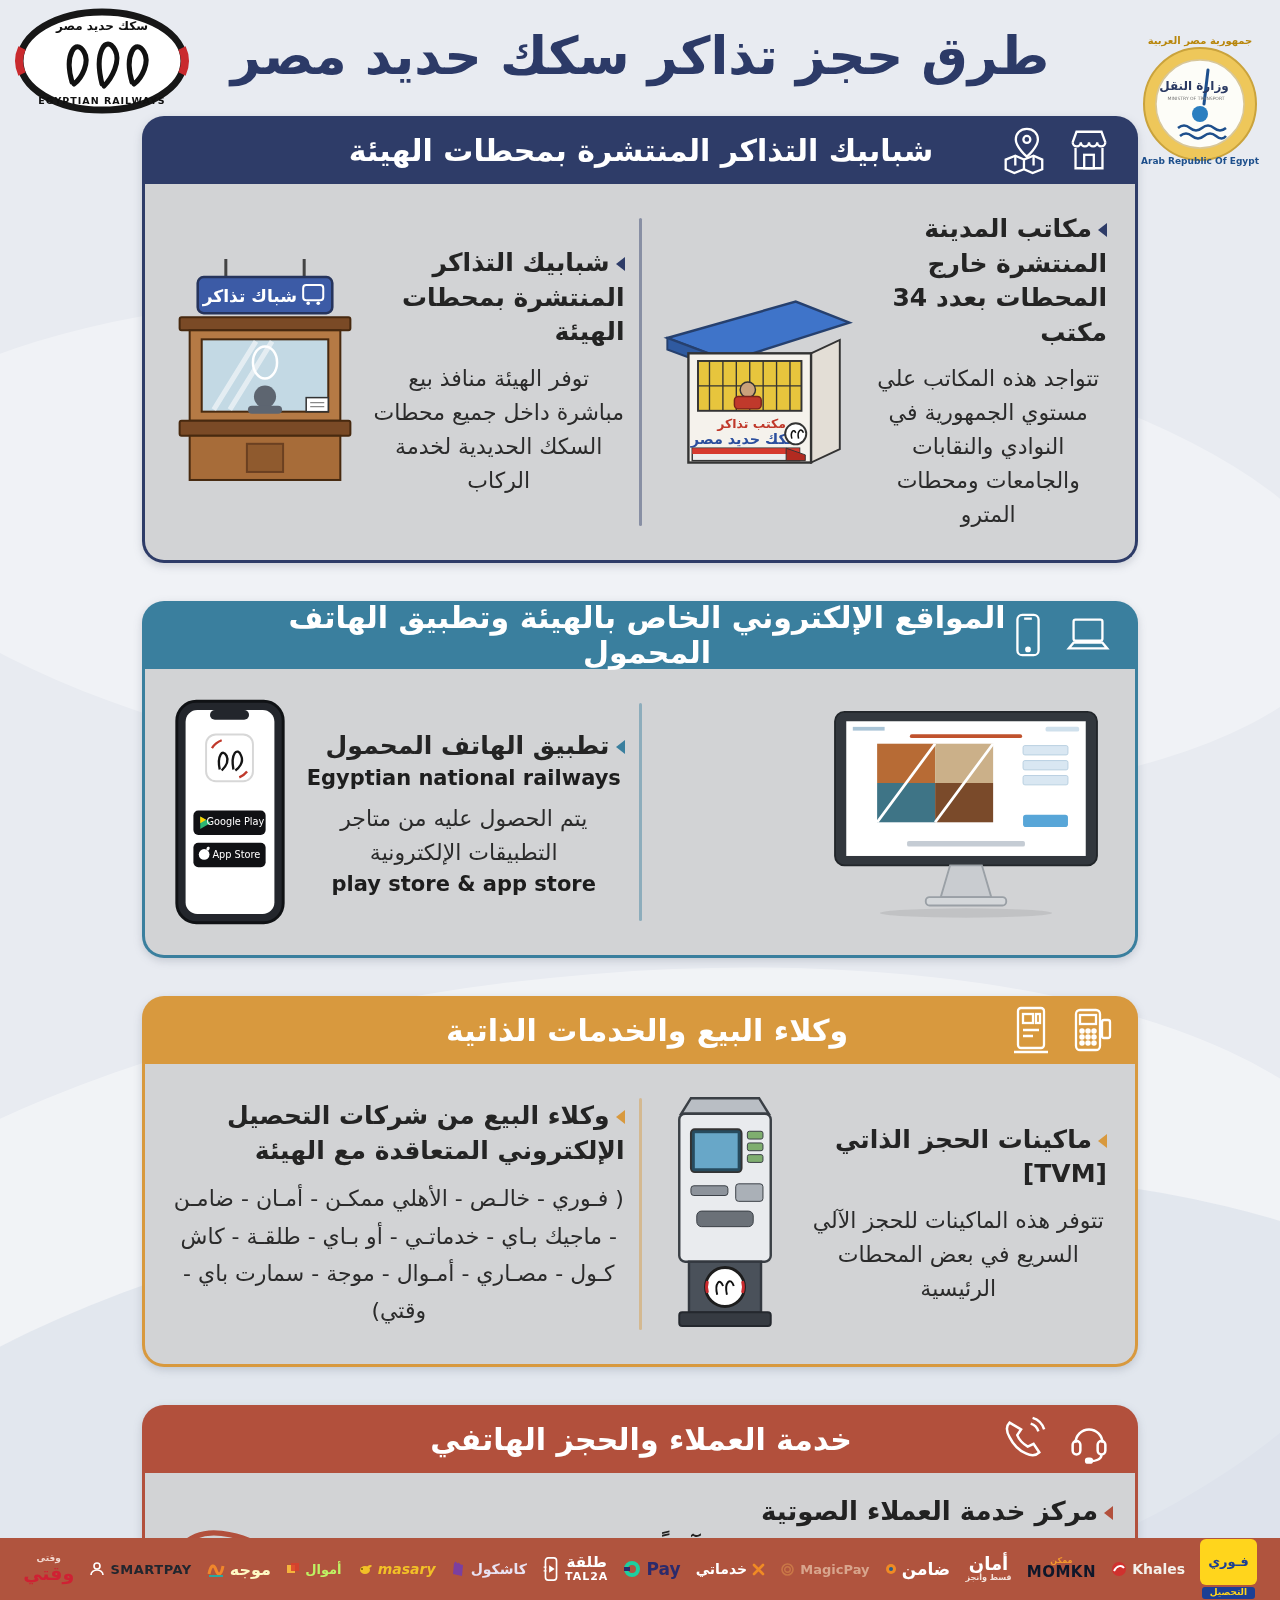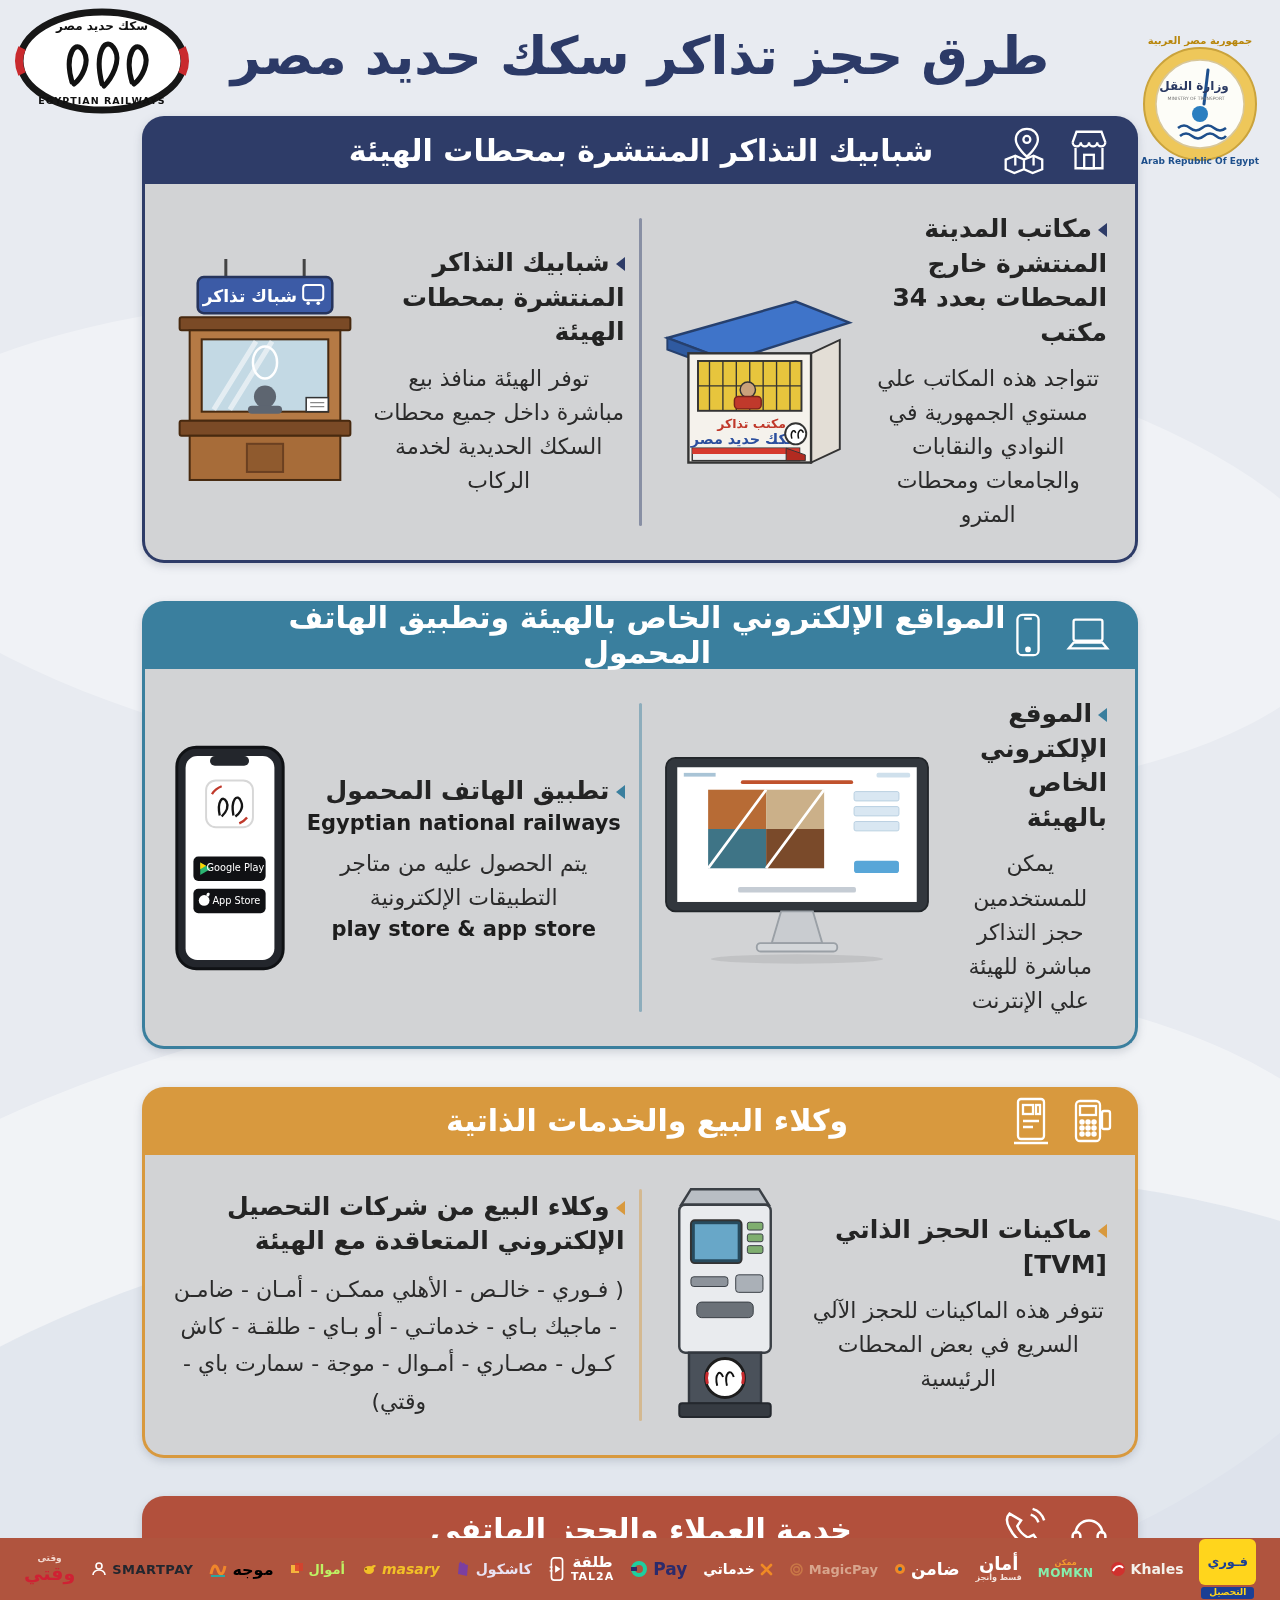--- a/index.html
+++ b/index.html
@@ -60,34 +60,34 @@
   
   .footer{
     position:absolute;left:0;right:0;bottom:0;height:62px;background:#b0543e;z-index:3;
     display:flex;align-items:center;justify-content:space-evenly;direction:ltr;padding:0 8px;
   }
   .lg{display:flex;align-items:center;gap:5px;color:#fff;font-weight:bold;white-space:nowrap;}
   .stack{display:flex;flex-direction:column;align-items:center;line-height:1.05;}
   .waqty-top{font-size:9px;color:#f3d8cf;}
   .waqty-main{font-size:19px;color:#cf2133;font-weight:bold;}
   .smartpay-t{font-size:13px;color:#22262e;letter-spacing:.5px;}
-  .mogha-t{font-size:16px;color:#000000;}
+  .mogha-t{font-size:16px;color:#fef9c3;}
   .amwal-t{font-size:13px;color:#bef264;}
   .masary-t{font-size:14px;color:#f2c027;font-style:italic;}
   .kash-t{font-size:14px;color:#e9e2f2;}
   .tal2a-a{font-size:15px;color:#fff;}
   .tal2a-b{font-size:11px;color:#fff;letter-spacing:1px;}
   .opay-p{font-size:17px;color:#2c2a6b;}
   .khad-t{font-size:14px;color:#fff;}
   .magic-t{font-size:13px;color:#d8a58d;}
   .damen-t{font-size:17px;color:#fff;}
   .aman-a{font-size:18px;color:#fff;}
   .aman-b{font-size:8px;color:#f3e3dc;}
   .momkn-a{font-size:8px;color:#f49b2d;}
-  .momkn-b{font-size:12px;color:#86efac;letter-spacing:.5px;}
+  .momkn-b{font-size:15px;color:#0f172a;letter-spacing:.5px;}
   .khales-t{font-size:14px;color:#f4f0ea;}
   .fawry-box{background:#ffd51c;color:#1b3f94;font-size:13px;font-weight:bold;padding:16px 8px;border-radius:6px;}
   .fawry-bar{background:#1b3f94;color:#ffd51c;font-size:9px;font-weight:bold;padding:1px 8px;border-radius:3px;margin-top:2px;}
 </style>
 </head>
 <body>
 
 <div class="bgwave w3"></div>
 <div class="bgwave w1"></div>
 <div class="bgwave w2"></div>
@@ -215,24 +215,20 @@
           <rect x="7" y="5" width="22" height="42" rx="5"></rect>
           <path d="M14 9 h8"></path>
           <circle cx="18" cy="41" r="1.8" fill="#fff"></circle>
         </svg>
       </div>
       <div class="bt">المواقع الإلكتروني الخاص بالهيئة وتطبيق الهاتف المحمول</div>
       <div class="sp"></div>
     </div>
     <div class="cbody" style="min-height:238px">
       <div class="half">
-        <div class="txt">
-          <div class="h"><span class="mk"></span><span>الموقع الإلكتروني الخاص بالهيئة</span></div>
-          <div class="b">يمكن للمستخدمين حجز التذاكر مباشرة للهيئة علي الإنترنت</div>
-        </div>
         <div class="fig">
           <svg width="290" height="222" viewBox="0 0 310 230">
             <rect x="15" y="8" width="280" height="164" rx="10" fill="#32373d" stroke="#22262a" stroke-width="2"></rect>
             <rect x="27" y="18" width="256" height="144" fill="#ffffff"></rect>
             <rect x="34" y="24" width="34" height="4" fill="#a9c4d6"></rect>
               <rect x="240" y="24" width="36" height="5" rx="2" fill="#cfe0ec"></rect>
             <rect x="95" y="32" width="120" height="4" rx="2" fill="#c0522d"></rect>
             <rect x="60" y="42" width="62" height="42" fill="#b76b35"></rect>
             <rect x="122" y="42" width="62" height="42" fill="#cbb089"></rect>
             <rect x="60" y="84" width="62" height="42" fill="#3e7486"></rect>

